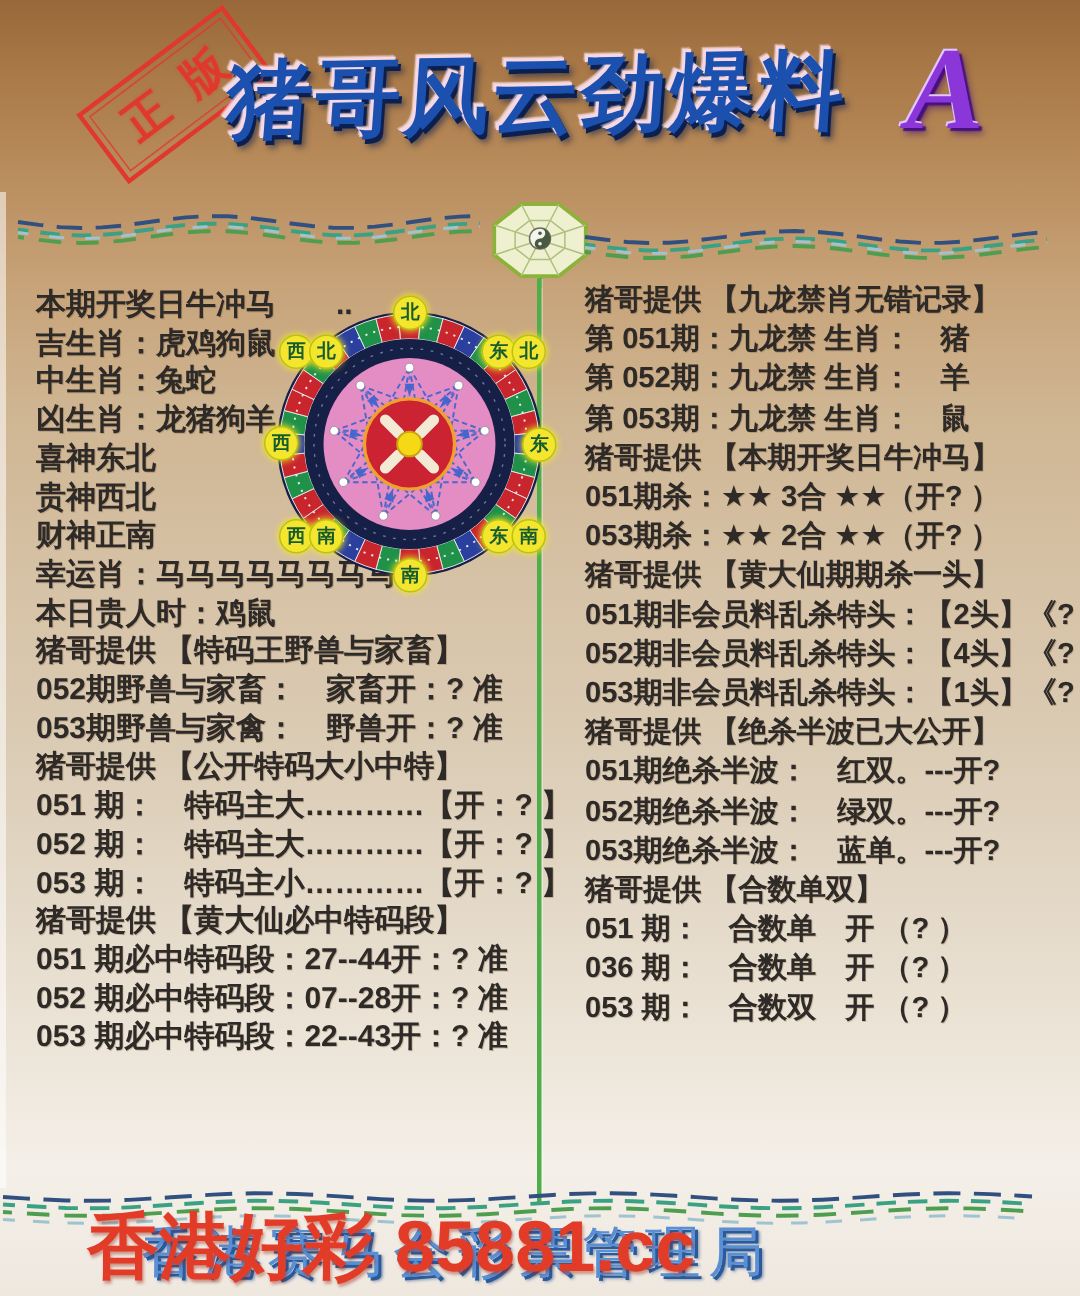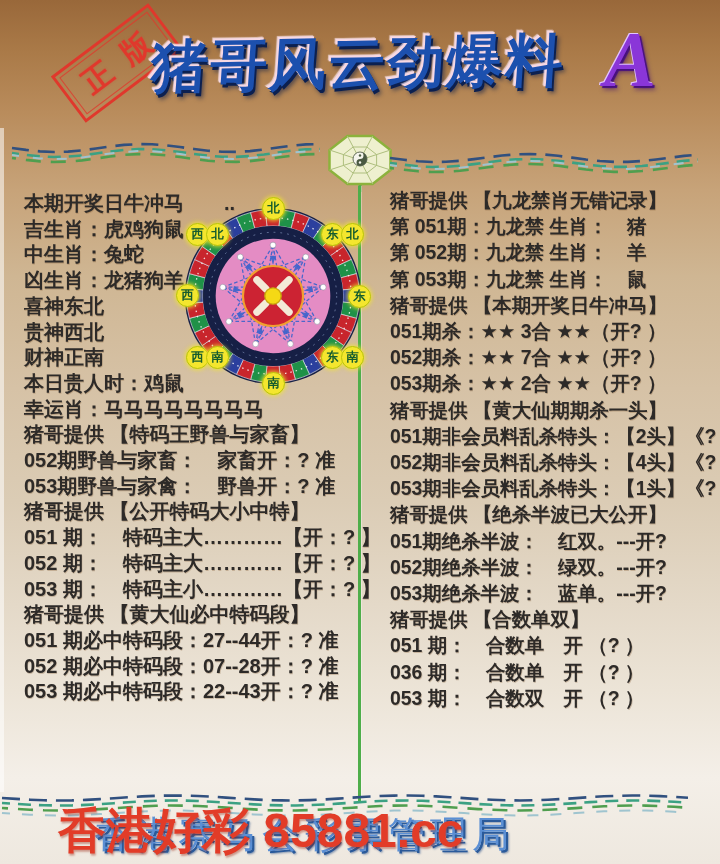--- a/index.html
+++ b/index.html
@@ -88,22 +88,22 @@
   <div class="vline"></div>
 
   <div class="col col-left">
     <div class="ln">本期开奖日牛冲马　　..</div>
     <div class="ln">吉生肖：虎鸡狗鼠</div>
     <div class="ln">中生肖：兔蛇</div>
     <div class="ln">凶生肖：龙猪狗羊</div>
     <div class="ln">喜神东北</div>
     <div class="ln">贵神西北</div>
     <div class="ln">财神正南</div>
+    <div class="ln">幸运肖：马马马马马马马马</div>
     <div class="ln">本日贵人时：鸡鼠</div>
-    <div class="ln">幸运肖：马马马马马马马马</div>
 
     <div class="ln">猪哥提供 【特码王野兽与家畜】</div>
     <div class="ln">052期野兽与家畜：　家畜开：? 准</div>
     <div class="ln">053期野兽与家禽：　野兽开：? 准</div>
 
     <div class="ln">猪哥提供 【公开特码大小中特】</div>
     <div class="ln">051 期：　特码主大…………【开：? 】</div>
     <div class="ln">052 期：　特码主大…………【开：? 】</div>
     <div class="ln">053 期：　特码主小…………【开：? 】</div>
 
@@ -114,21 +114,20 @@
   </div>
 
   <div class="col col-right">
     <div class="ln">猪哥提供 【九龙禁肖无错记录】</div>
     <div class="ln">第 051期：九龙禁 生肖：　猪</div>
     <div class="ln">第 052期：九龙禁 生肖：　羊</div>
     <div class="ln">第 053期：九龙禁 生肖：　鼠</div>
 
     <div class="ln">猪哥提供 【本期开奖日牛冲马】</div>
     <div class="ln">051期杀：★★ 3合 ★★（开? ）</div>
-    <div class="ln">052期杀：★★ 7合 ★★（开? ）</div>
     <div class="ln">053期杀：★★ 2合 ★★（开? ）</div>
 
     <div class="ln">猪哥提供 【黄大仙期期杀一头】</div>
     <div class="ln">051期非会员料乱杀特头：【2头】《? 》</div>
     <div class="ln">052期非会员料乱杀特头：【4头】《? 》</div>
     <div class="ln">053期非会员料乱杀特头：【1头】《? 》</div>
 
     <div class="ln">猪哥提供 【绝杀半波已大公开】</div>
     <div class="ln">051期绝杀半波：　红双。---开?</div>
     <div class="ln">052期绝杀半波：　绿双。---开?</div>

